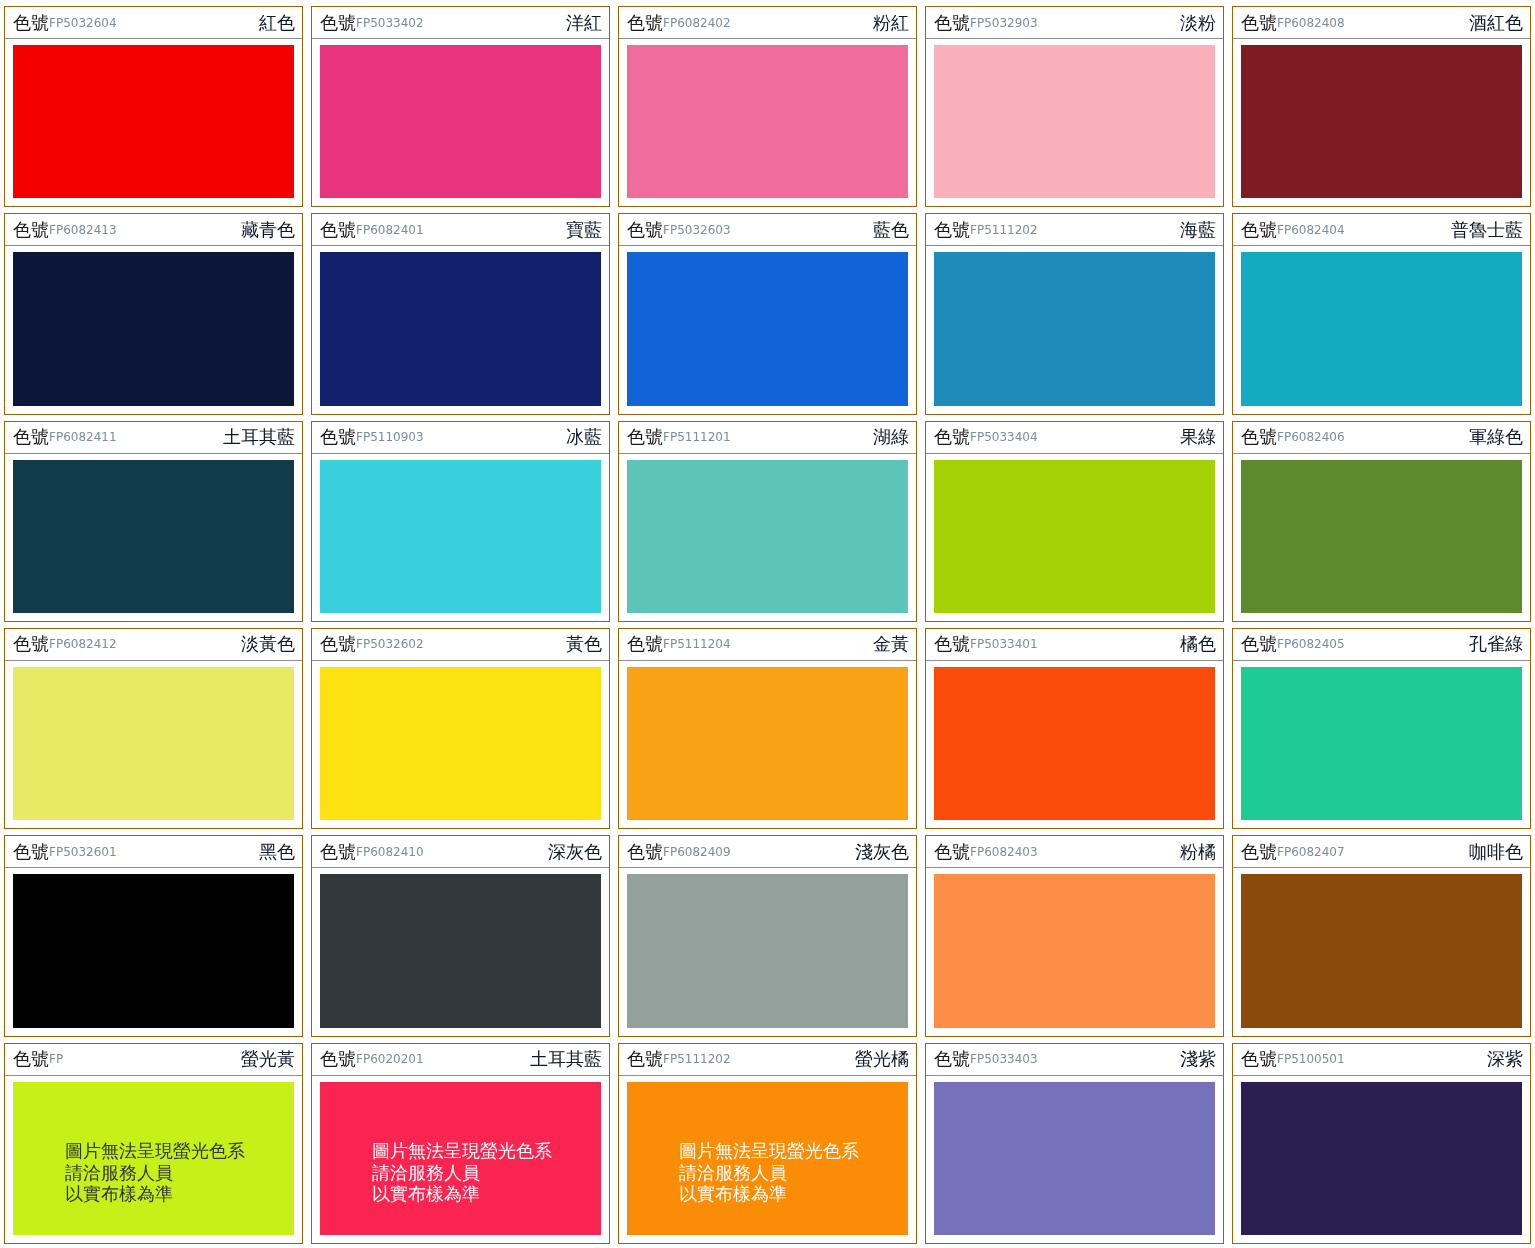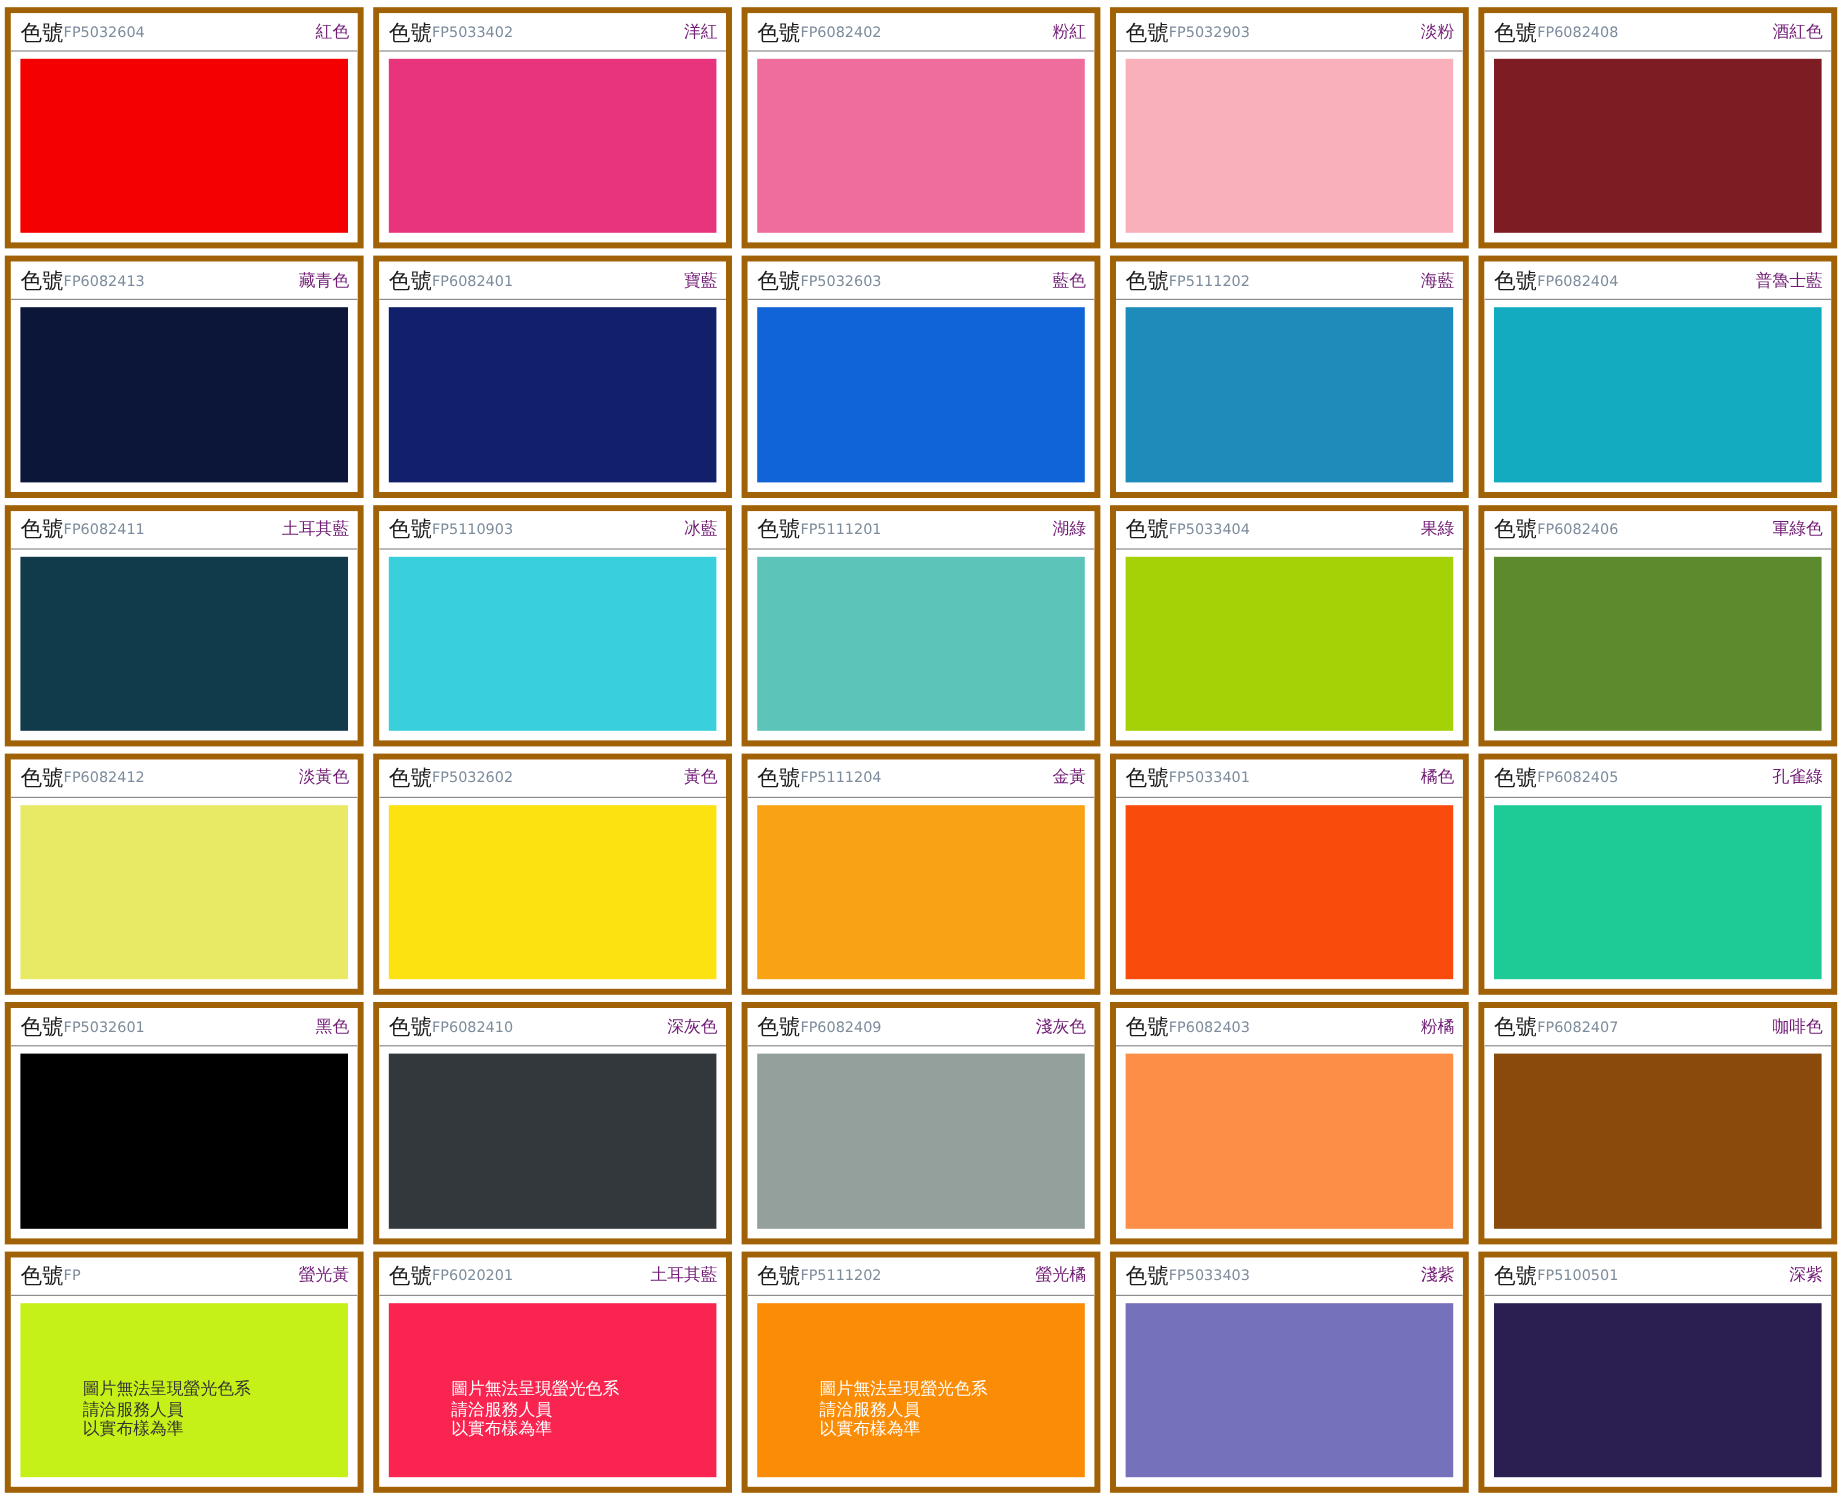--- a/index.html
+++ b/index.html
@@ -17,21 +17,21 @@
     grid-template-columns: repeat(5, 1fr);
     grid-template-rows: repeat(6, 1fr);
     width: 1535px;
     height: 1248px;
     padding: 6px 4px 4px 4px;
     gap: 6px 8px;
   }
   .cell {
     display: flex;
     flex-direction: column;
-    border: 5px solid #a16207;
+    border: 1px solid #a16207;
     background: #ffffff;
     padding: 0;
     overflow: hidden;
   }
   .cell-header {
     flex: 0 0 32px;
     height: 32px;
     display: flex;
     align-items: center;
     padding: 0 7px 0 8px;
@@ -46,43 +46,43 @@
     letter-spacing: 0px;
     flex: 0 0 auto;
   }
   .hdr-code {
     font-size: 12px;
     color: #7d8c9c;
     flex: 0 0 auto;
   }
   .hdr-spacer { flex: 1 1 auto; min-width: 4px; }
   .hdr-name {
-    font-size: 14px;
-    color: #701a75;
+    font-size: 18px;
+    color: #0f172a;
     flex: 0 0 auto;
     text-align: right;
   }
   .swatch-wrap {
     flex: 1 1 auto;
     padding: 6px 8px 8px 8px;
     display: flex;
   }
   .swatch {
     flex: 1 1 auto;
     position: relative;
     display: flex;
     align-items: flex-end;
     justify-content: flex-start;
   }
   .swatch-note {
-    font-size: 14px;
+    font-size: 18px;
     line-height: 1.18;
     padding: 0 0 30px 52px;
     white-space: pre-line;
-    font-family: Liberation Mono, monospace;
+    font-family: Liberation Sans, sans-serif;
   }
 </style>
 </head>
 <body>
 
 <div id="grid">
   <div class="cell">
     <div class="cell-header">
       <span class="hdr-label">色號</span>
       <span class="hdr-code">FP5032604</span>

